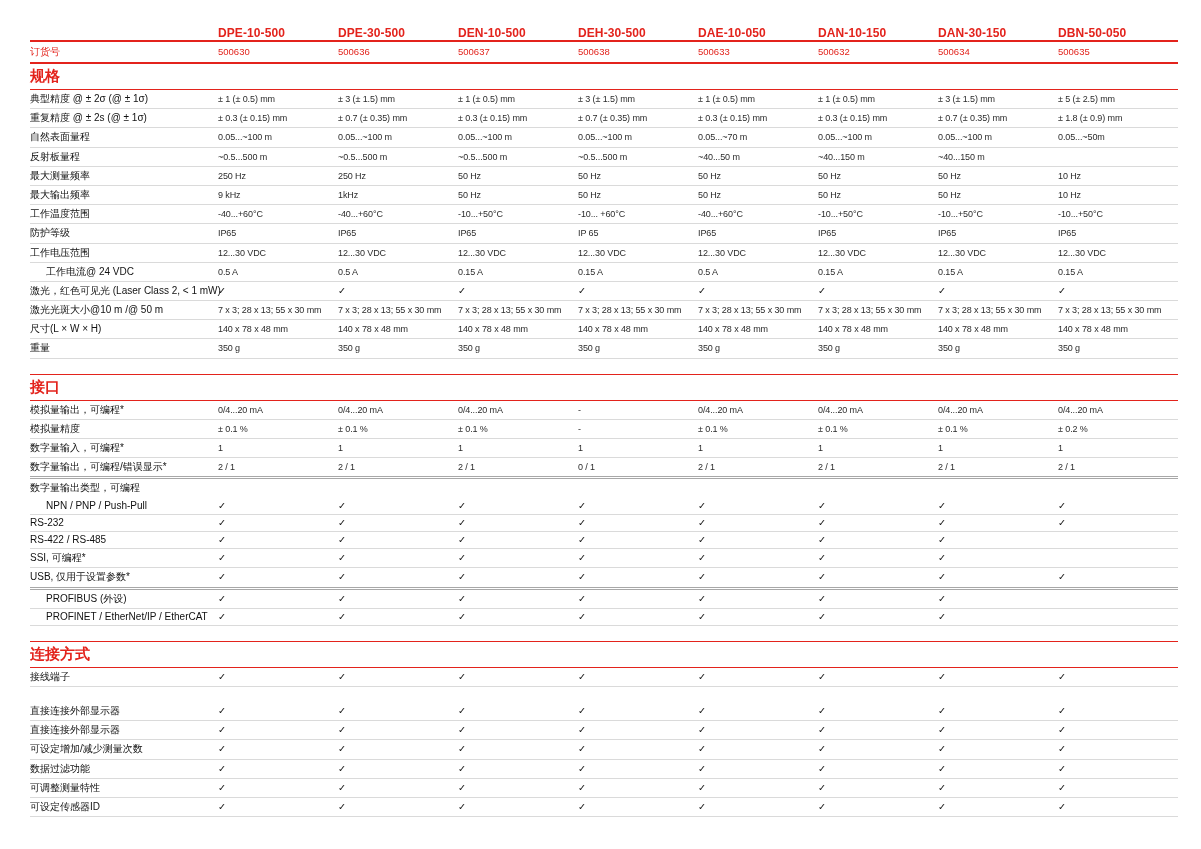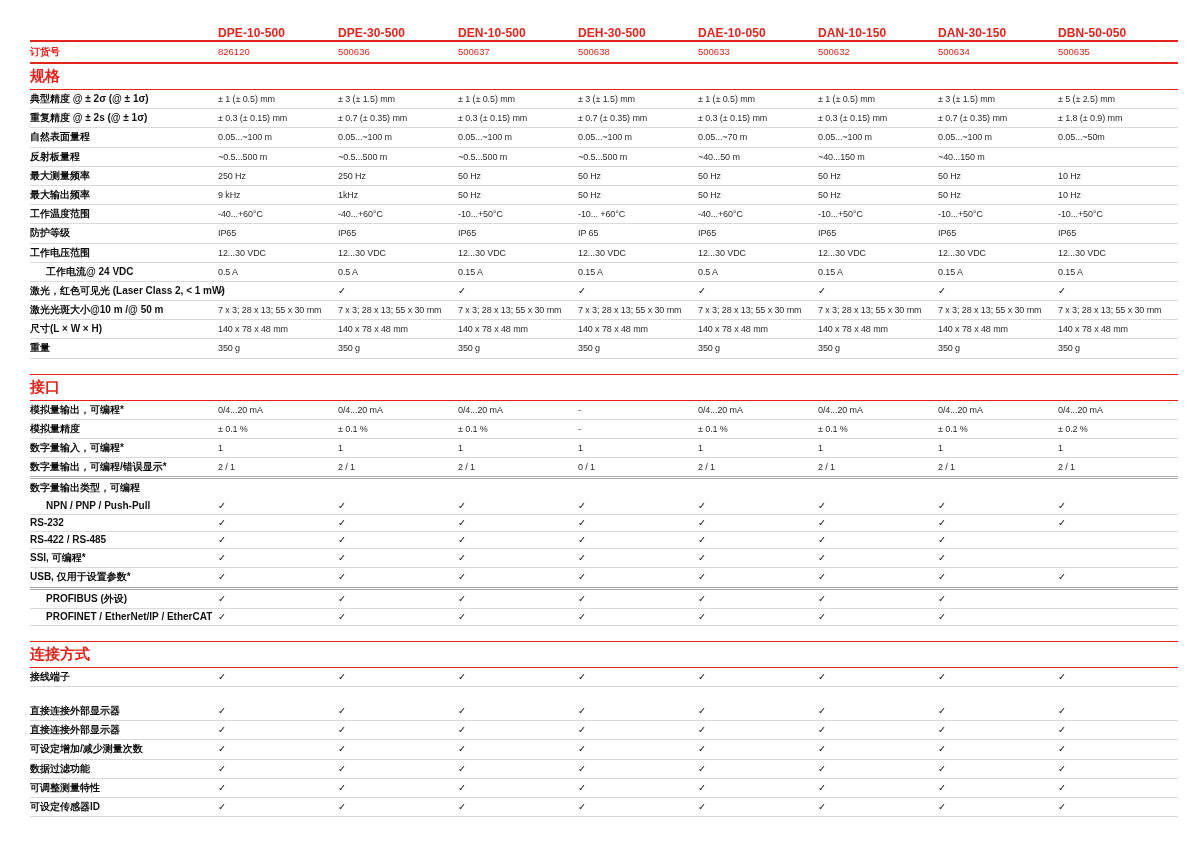--- a/index.html
+++ b/index.html
@@ -25,21 +25,21 @@
   
   .section{margin:0;}
   .section.gap{margin-top:15px;}
   .title-row{padding:3px 0 3px 0;border-bottom:1.5px solid var(--red);}
   .section.gap .title-row{border-top:1.5px solid var(--red);}
   .sec-title{font-size:15px;font-weight:bold;color:var(--red);}
   
   .data-row{padding:2px 0 2.2px 0;border-bottom:1px solid #dadada;min-height:12px;}
   .data-row.strong{border-bottom:3px double #a8a8a8;}
   .data-row.subheader{border-bottom:none;}
-  .rlabel{font-size:10px;font-weight:700;color:#111;}
+  .rlabel{font-size:10px;font-weight:400;color:#111;}
   .rlabel.indent{padding-left:16px;}
   .val{font-size:9px;color:#2b2b2b;letter-spacing:-0.1px;}
   .check{font-size:9.5px;color:#222;}
 </style>
 </head>
 <body style="--red: #e3231c;">
 
 <div class="page" id="table-root">
     <div class="row header-row">
       <div class="cell"></div>
@@ -47,21 +47,21 @@
       <div class="cell product">DPE-30-500</div>
       <div class="cell product">DEN-10-500</div>
       <div class="cell product">DEH-30-500</div>
       <div class="cell product">DAE-10-050</div>
       <div class="cell product">DAN-10-150</div>
       <div class="cell product">DAN-30-150</div>
       <div class="cell product">DBN-50-050</div>
     </div>
     <div class="row order-row">
       <div class="cell rlabel">订货号</div>
-      <div class="cell order-val">826120</div>
+      <div class="cell order-val">500630</div>
       <div class="cell order-val">500636</div>
       <div class="cell order-val">500637</div>
       <div class="cell order-val">500638</div>
       <div class="cell order-val">500633</div>
       <div class="cell order-val">500632</div>
       <div class="cell order-val">500634</div>
       <div class="cell order-val">500635</div>
     </div>
     <div class="section">
       <div class="row title-row">

